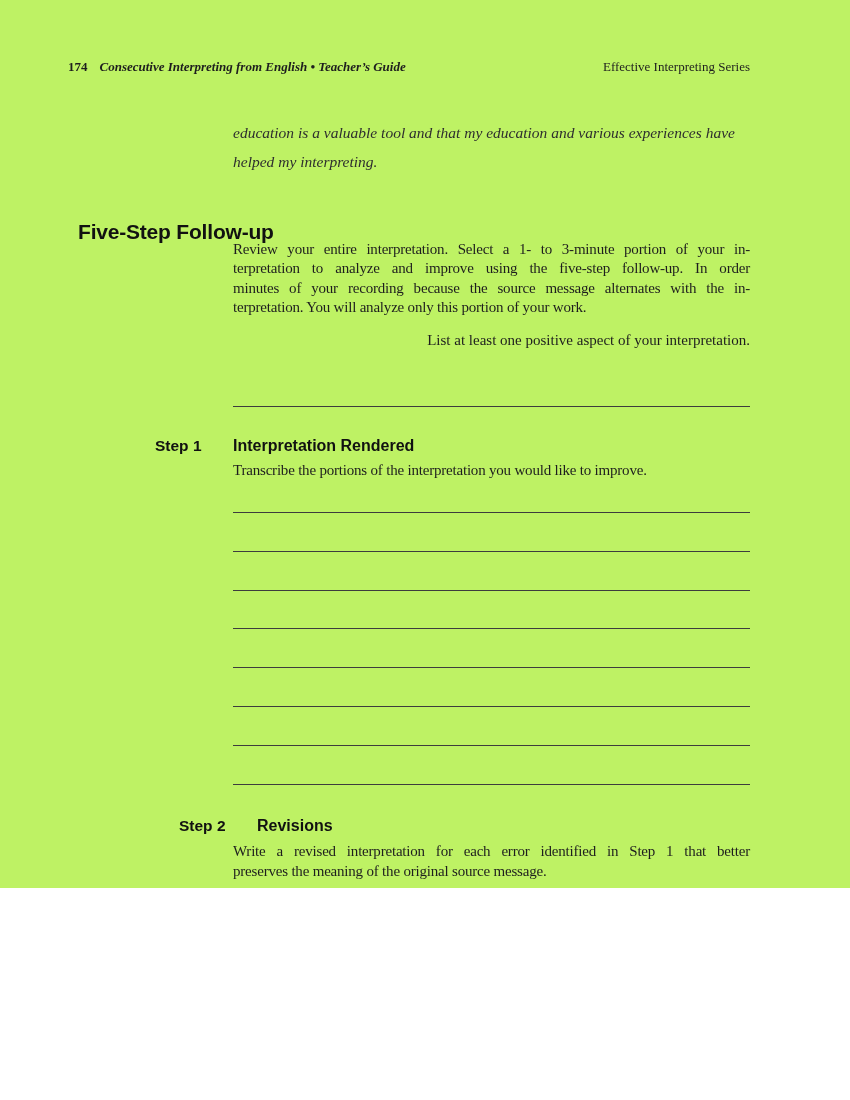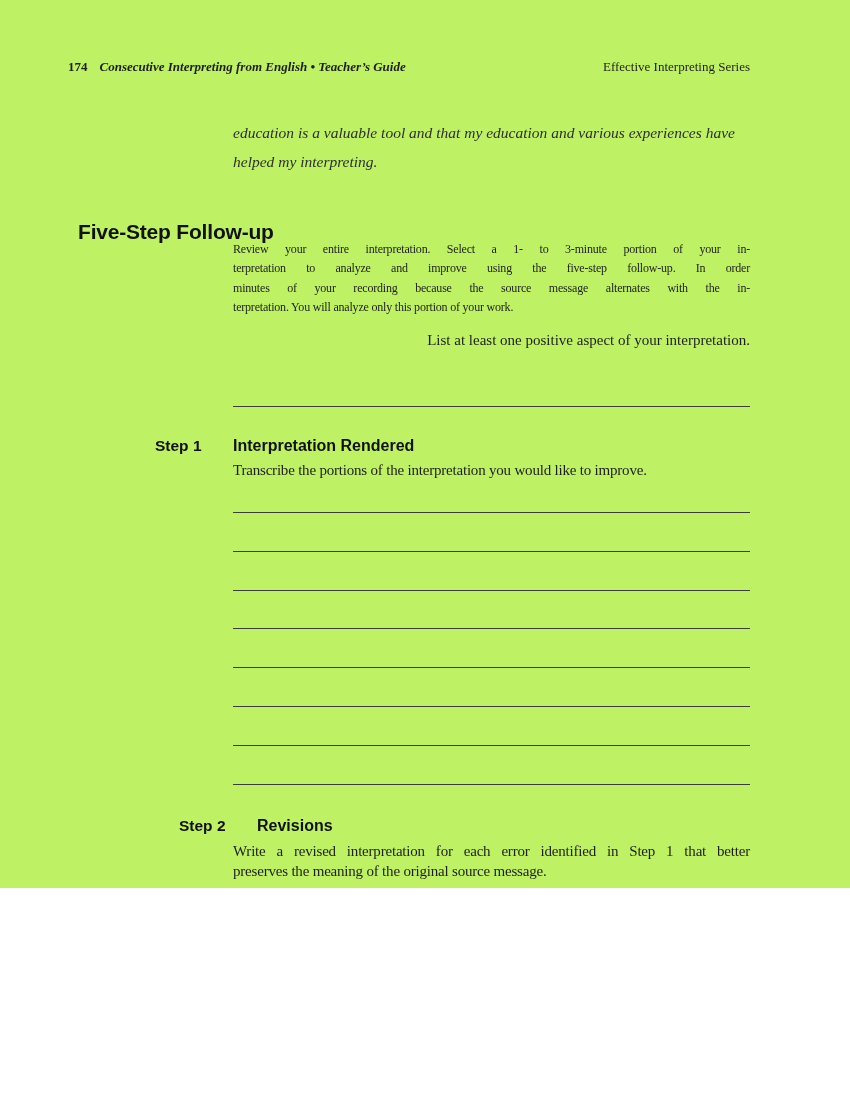--- a/index.html
+++ b/index.html
@@ -54,21 +54,21 @@
     line-height: 1;
     color: #111;
   }
 
   
   .main-para {
     position: absolute;
     left: 233px;
     top: 240px;
     width: 517px;
-    font-size: 12px;
+    font-size: 15px;
     line-height: 19.4px;
     letter-spacing: -0.2px;
   }
   .jline { text-align: justify; text-align-last: justify; }
   .jline.last { text-align-last: auto; }
 
   .prompt-line {
     position: absolute;
     left: 233px;
     top: 332px;

